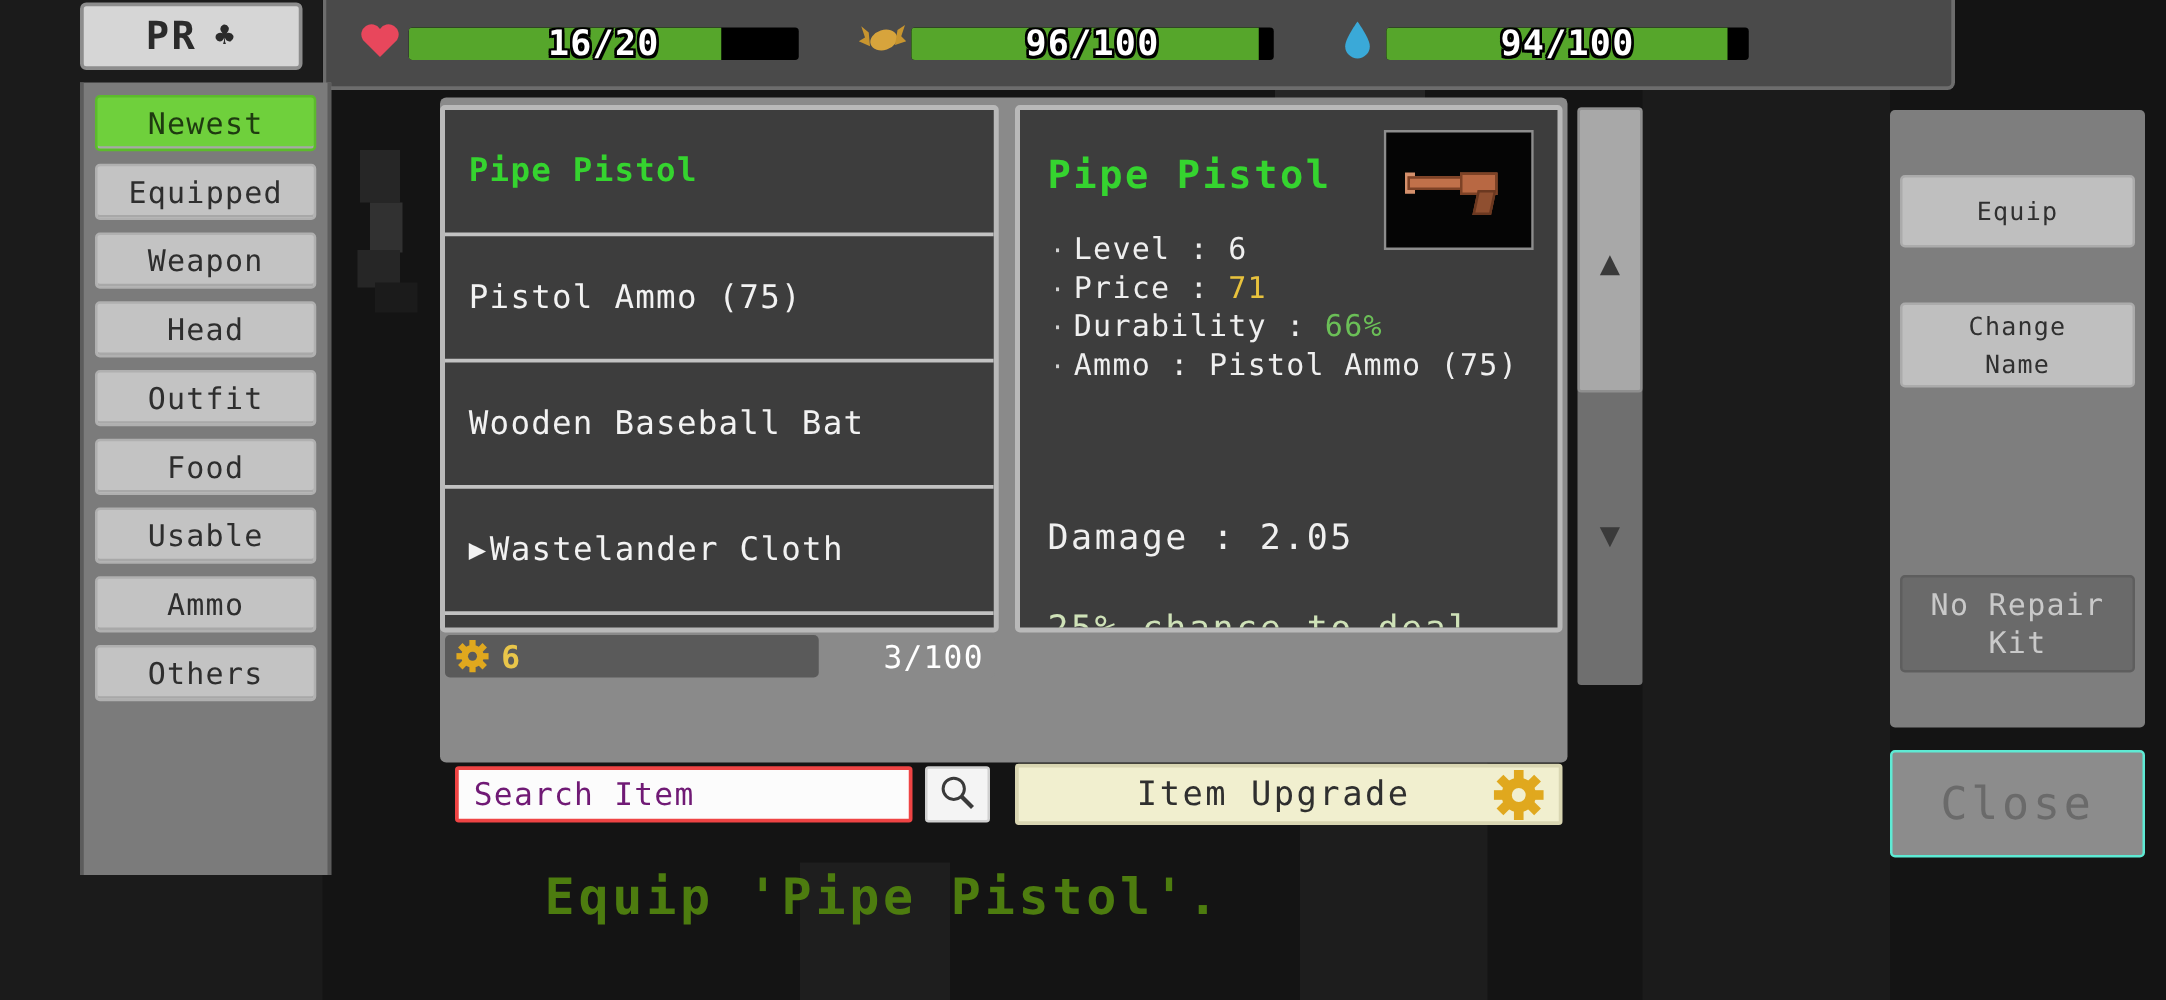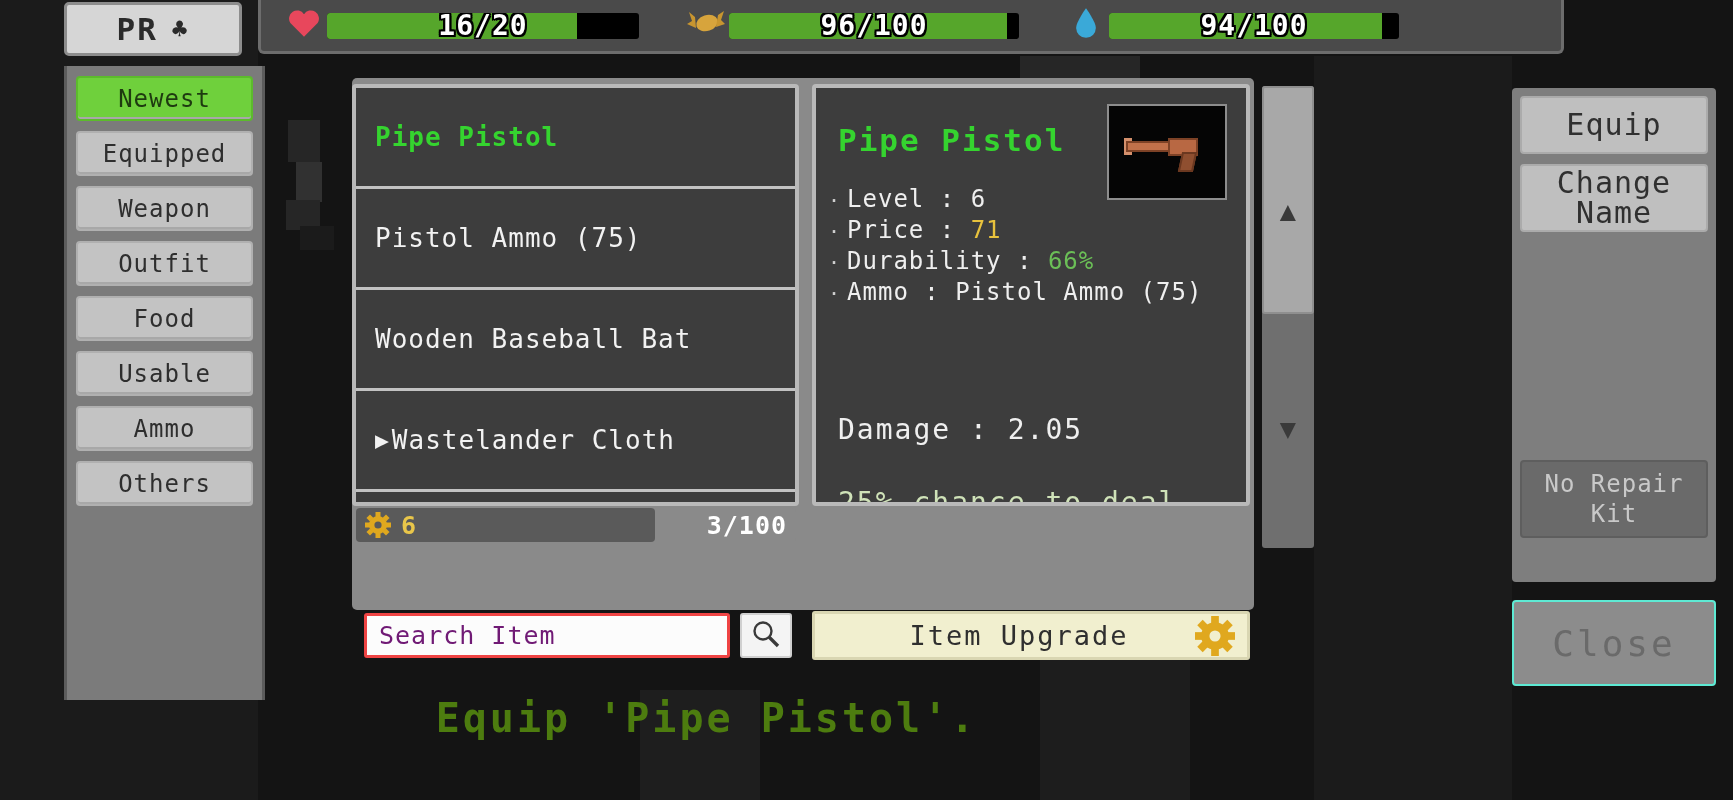--- a/index.html
+++ b/index.html
@@ -11,21 +11,21 @@
   }
   #root { position: relative; width: 1733px; height: 800px; background: #141414; }
 
   
   .bg-block { position: absolute; background: #262626; }
   .bg-dark  { position: absolute; background: #1b1b1b; }
   .bg-mid   { position: absolute; background: #313131; }
 
   
   #hud {
-    position: absolute; left: 258px; top: 0px; width: 1306px; height: 54px;
+    position: absolute; left: 258px; top: 0px; width: 1306px; height: 72px;
     background: #4a4a4a; border: 3px solid #6d6d6d; border-top: none;
     border-radius: 0 0 6px 6px;
     display: flex; align-items: center;
   }
   .stat { display: flex; align-items: center; }
   .stat-icon { width: 46px; text-align: center; font-size: 30px; line-height: 1; }
   .bar-outer {
     position: relative; height: 26px; background: #000;
     border-radius: 3px; overflow: hidden;
   }
@@ -98,21 +98,21 @@
   .gun { position: relative; width: 86px; height: 40px; }
   .gun .barrel { position: absolute; left: 2px; top: 9px; width: 60px; height: 11px;
     background: #c1714a; border: 2px solid #7d4226; }
   .gun .body { position: absolute; left: 44px; top: 6px; width: 30px; height: 18px;
     background: #b86843; border: 2px solid #7d4226; }
   .gun .grip { position: absolute; left: 56px; top: 20px; width: 15px; height: 20px;
     background: #8f4f30; border: 2px solid #6b3820; transform: skewX(-12deg); }
   .gun .muzzle { position: absolute; left: 0px; top: 6px; width: 8px; height: 17px;
     background: #d4906c; }
 
-  #stat-list { position: absolute; left: 12px; top: 96px; }
+  #stat-list { position: absolute; left: 24px; top: 96px; }
   .stat-line {
     color: #efefef; font-size: 24px; letter-spacing: 1px;
     line-height: 30px; white-space: nowrap;
   }
   .stat-line .dot { color: #cfcfcf; margin-right: 6px; font-size: 20px; }
   .v-gold  { color: #e8c23d; }
   .v-green { color: #6bbf57; }
   #damage-line {
     position: absolute; left: 22px; top: 325px;
     color: #efefef; font-size: 28px; letter-spacing: 2px;
@@ -127,21 +127,21 @@
     position: absolute; left: 356px; top: 508px; width: 440px; height: 34px;
     background: #8a8a8a; border-radius: 4px; display: flex; align-items: center;
   }
   #cap-fill {
     height: 34px; background: #5a5a5a; border-radius: 4px;
     display: flex; align-items: center; padding-left: 9px; gap: 10px;
   }
   #cap-count { color: #e9c64a; font-size: 25px; font-weight: bold; }
   #cap-total {
     flex: 1; text-align: right; padding-right: 9px;
-    color: #ffffff; font-size: 25px; font-weight: bold; letter-spacing: 1px;
+    color: #ffffff; font-size: 25px; font-weight: normal; letter-spacing: 1px;
   }
   .gear {
     width: 26px; height: 26px; position: relative; display: inline-block;
   }
   .gear svg { display: block; }
 
   
   #search-box {
     position: absolute; left: 364px; top: 613px; width: 366px; height: 45px;
     background: #fcfcfc; border: 3px solid #ef4444; border-radius: 3px;
@@ -177,23 +177,24 @@
     font-size: 27px; color: #3a3a3a;
   }
 
   
   #action-col {
     position: absolute; left: 1512px; top: 88px; width: 204px; height: 494px;
     background: #7e7e7e; border-radius: 4px; padding: 8px;
   }
   .act-btn {
     width: 188px; background: #bfbfbf; border: 2px solid #ababab;
-    border-radius: 4px; color: #303030; font-size: 30px; letter-spacing: 1px;
+    border-radius: 4px; color: #303030; font-size: 20px; letter-spacing: 1px;
     display: flex; align-items: center; justify-content: center; text-align: center;
     line-height: 30px;
+    margin-top: 44px;
   }
   #equip-btn { height: 58px; margin-bottom: 10px; }
   #rename-btn { height: 68px; }
   #repair-btn {
     position: absolute; left: 8px; top: 372px; width: 188px; height: 78px;
     background: #6a6a6a; border: 2px solid #5e5e5e; border-radius: 4px;
     color: #c9c9c9; font-size: 24px; letter-spacing: 1px; line-height: 30px;
     display: flex; align-items: center; justify-content: center; text-align: center;
   }
   #close-btn {
@@ -270,20 +271,23 @@
 
   <div id="rail">
       <div class="cat active">
         <span>Newest</span>
       </div>
       <div class="cat">
         <span>Equipped</span>
       </div>
       <div class="cat">
         <span>Weapon</span>
+      </div>
+      <div class="cat">
+        <span>Head</span>
       </div>
       <div class="cat">
         <span>Outfit</span>
       </div>
       <div class="cat">
         <span>Food</span>
       </div>
       <div class="cat">
         <span>Usable</span>
       </div>

